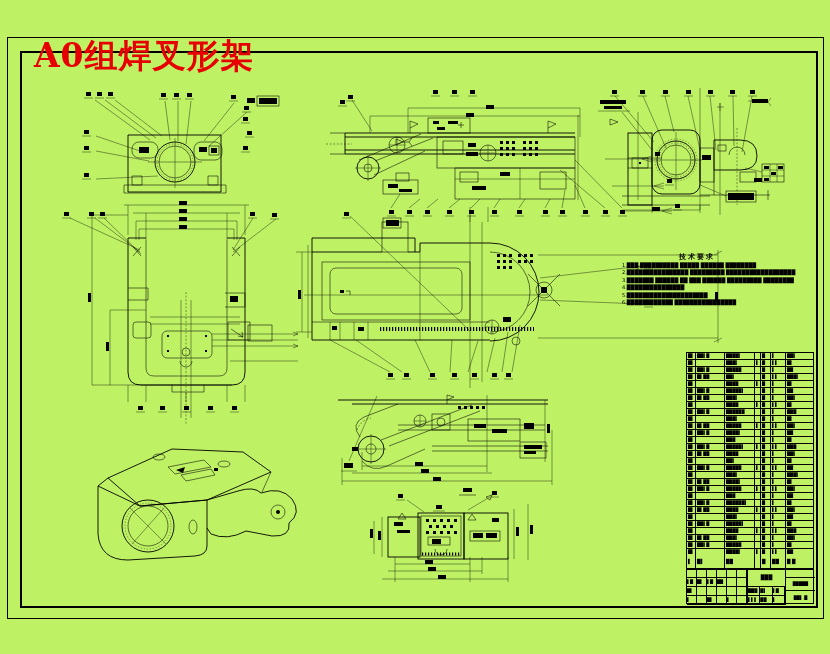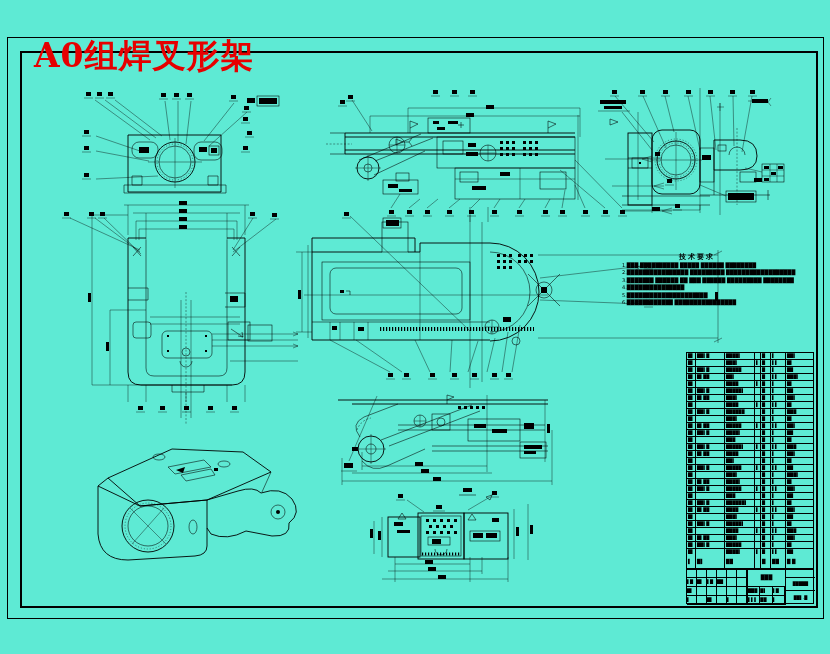--- a/index.html
+++ b/index.html
@@ -1,16 +1,16 @@
 <!DOCTYPE html>
 <html><head>
 <meta charset="utf-8">
 <style>
   html,body{margin:0;padding:0;background:#fff;}
-  .sheet{position:relative;width:830px;height:654px;background:#5eead4;overflow:hidden;
+  .sheet{position:relative;width:830px;height:654px;background:#bef264;overflow:hidden;
          font-family:"DejaVu Sans",sans-serif;color:#000;}
   .outer-frame{position:absolute;left:7px;top:37px;width:815px;height:580px;border:1px solid #000;}
   .inner-frame{position:absolute;left:20px;top:51px;width:794px;height:553px;border:2px solid #000;}
   .dwg-title{position:absolute;left:34px;top:38px;font-family:"DejaVu Serif",serif;
              font-size:33px;font-weight:bold;letter-spacing:1px;line-height:36px;white-space:nowrap;}
   svg .s{stroke:#000;fill:none;stroke-width:.55px;}
   svg .s8{stroke:#000;fill:none;stroke-width:.9px;}
   svg .s4{stroke:#000;fill:none;stroke-width:.4px;}
   svg .d{stroke-dasharray:2,1.6;}
   svg .dd{stroke-dasharray:1.2,1.8;}

